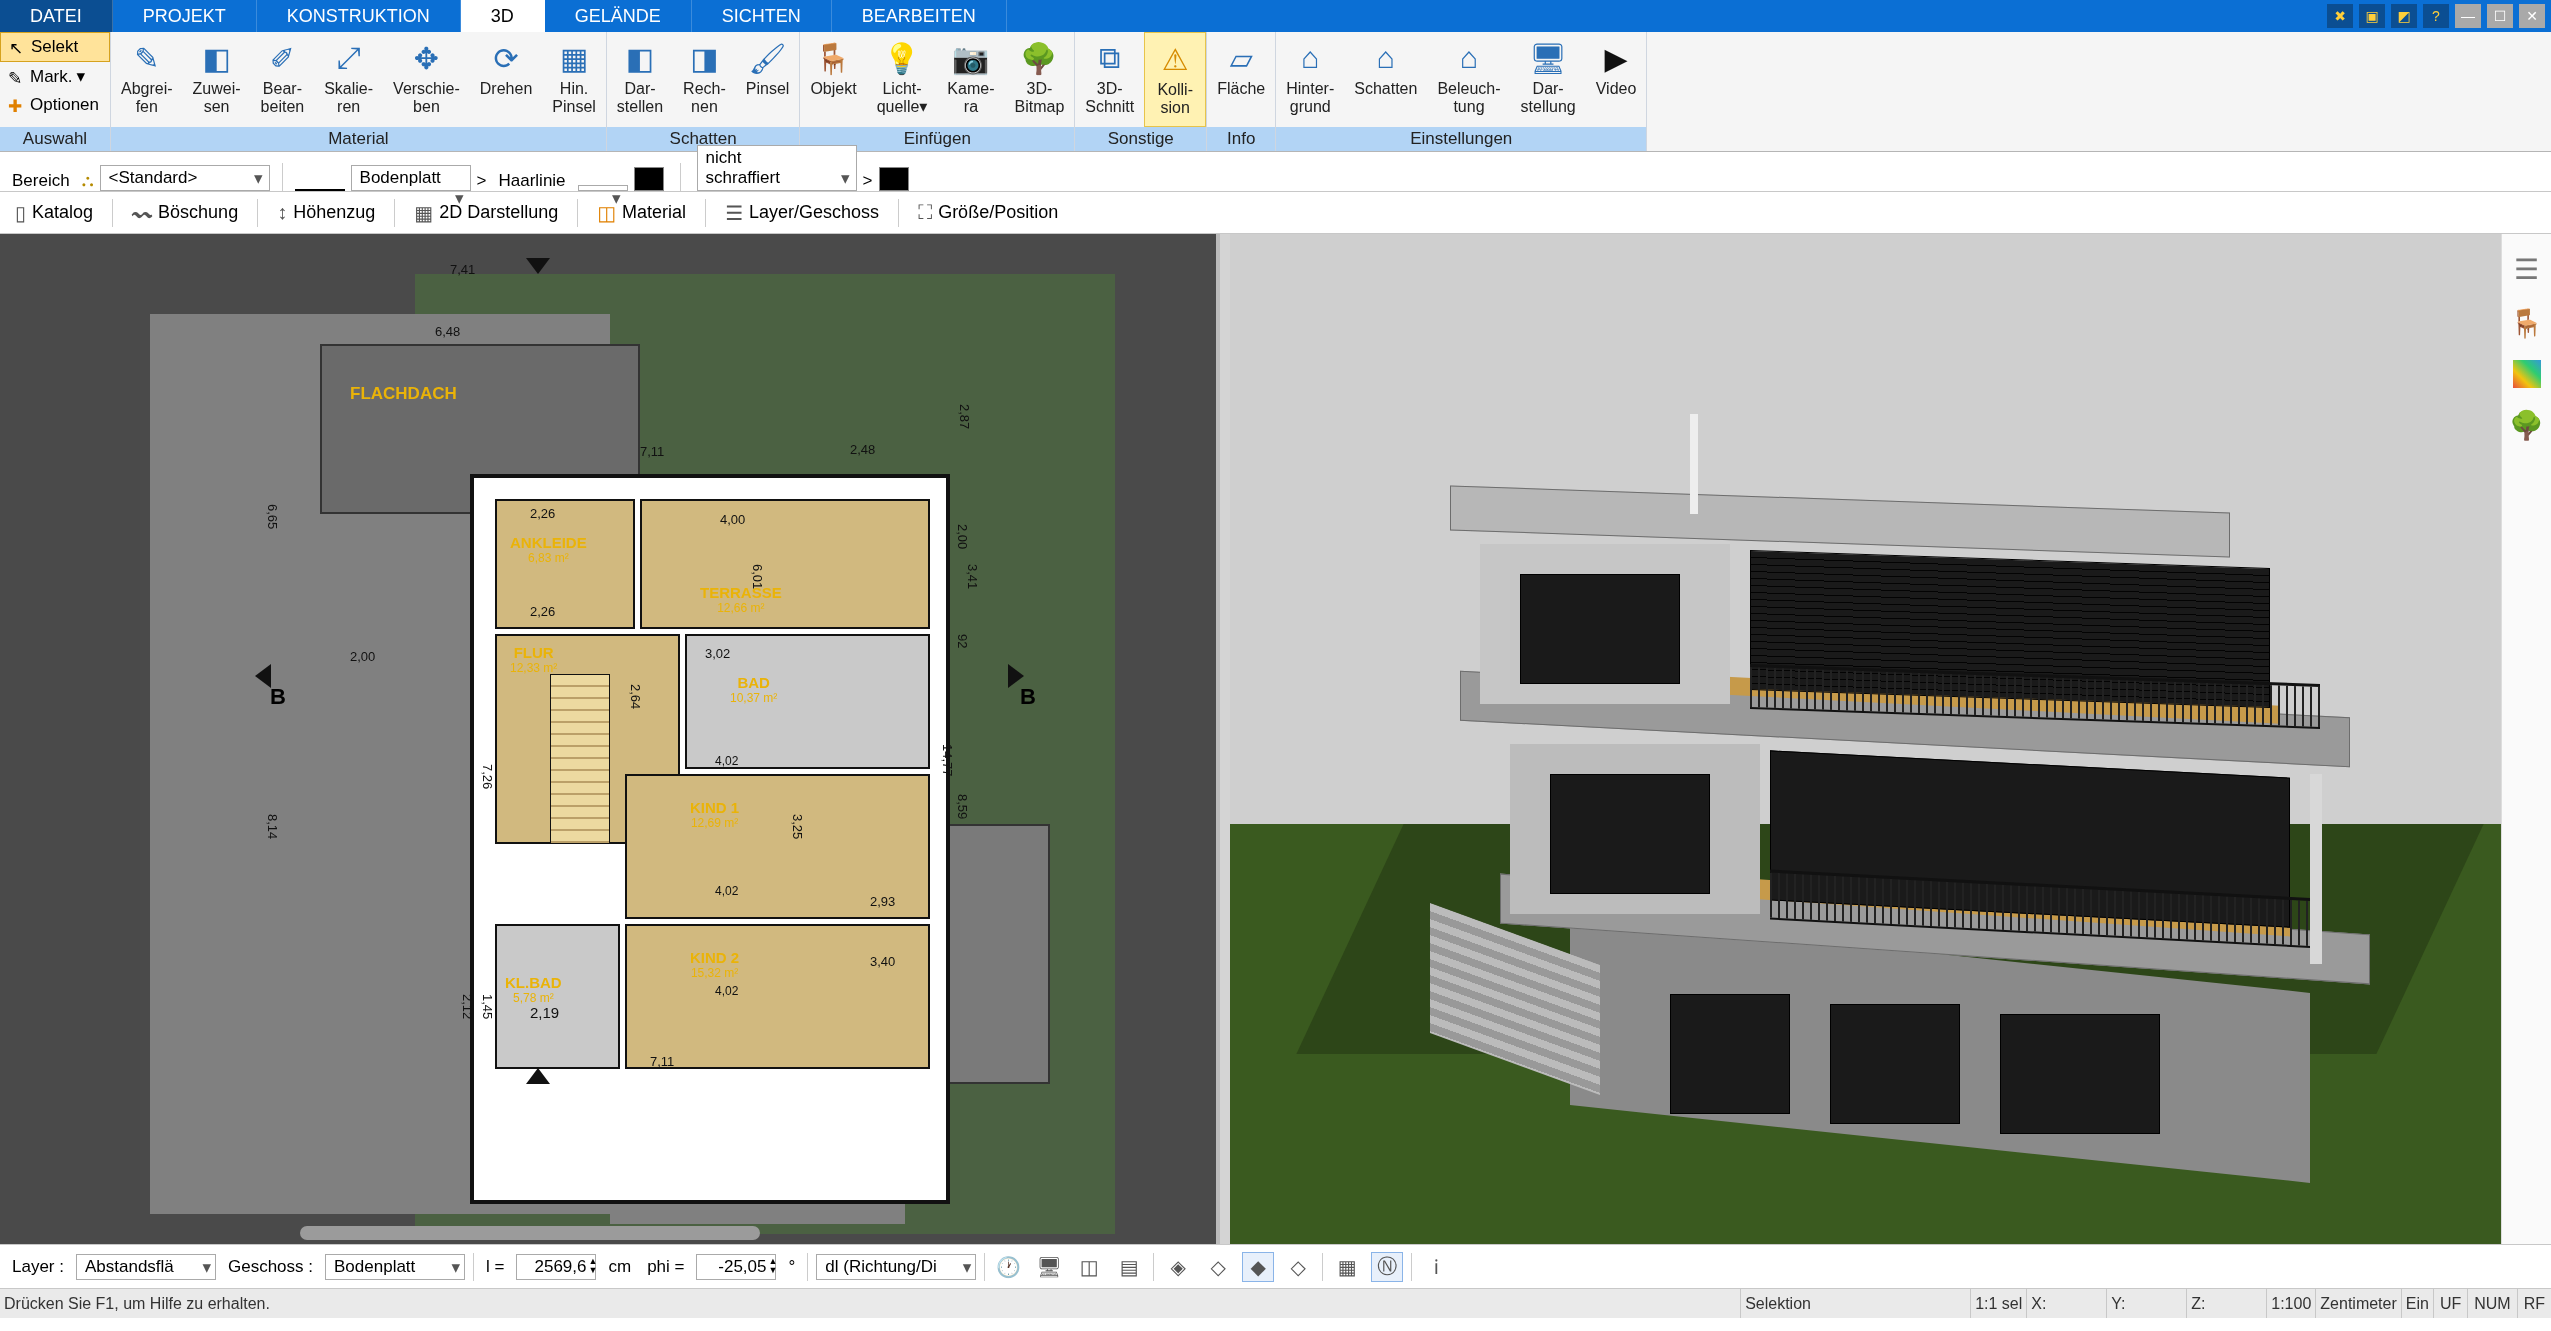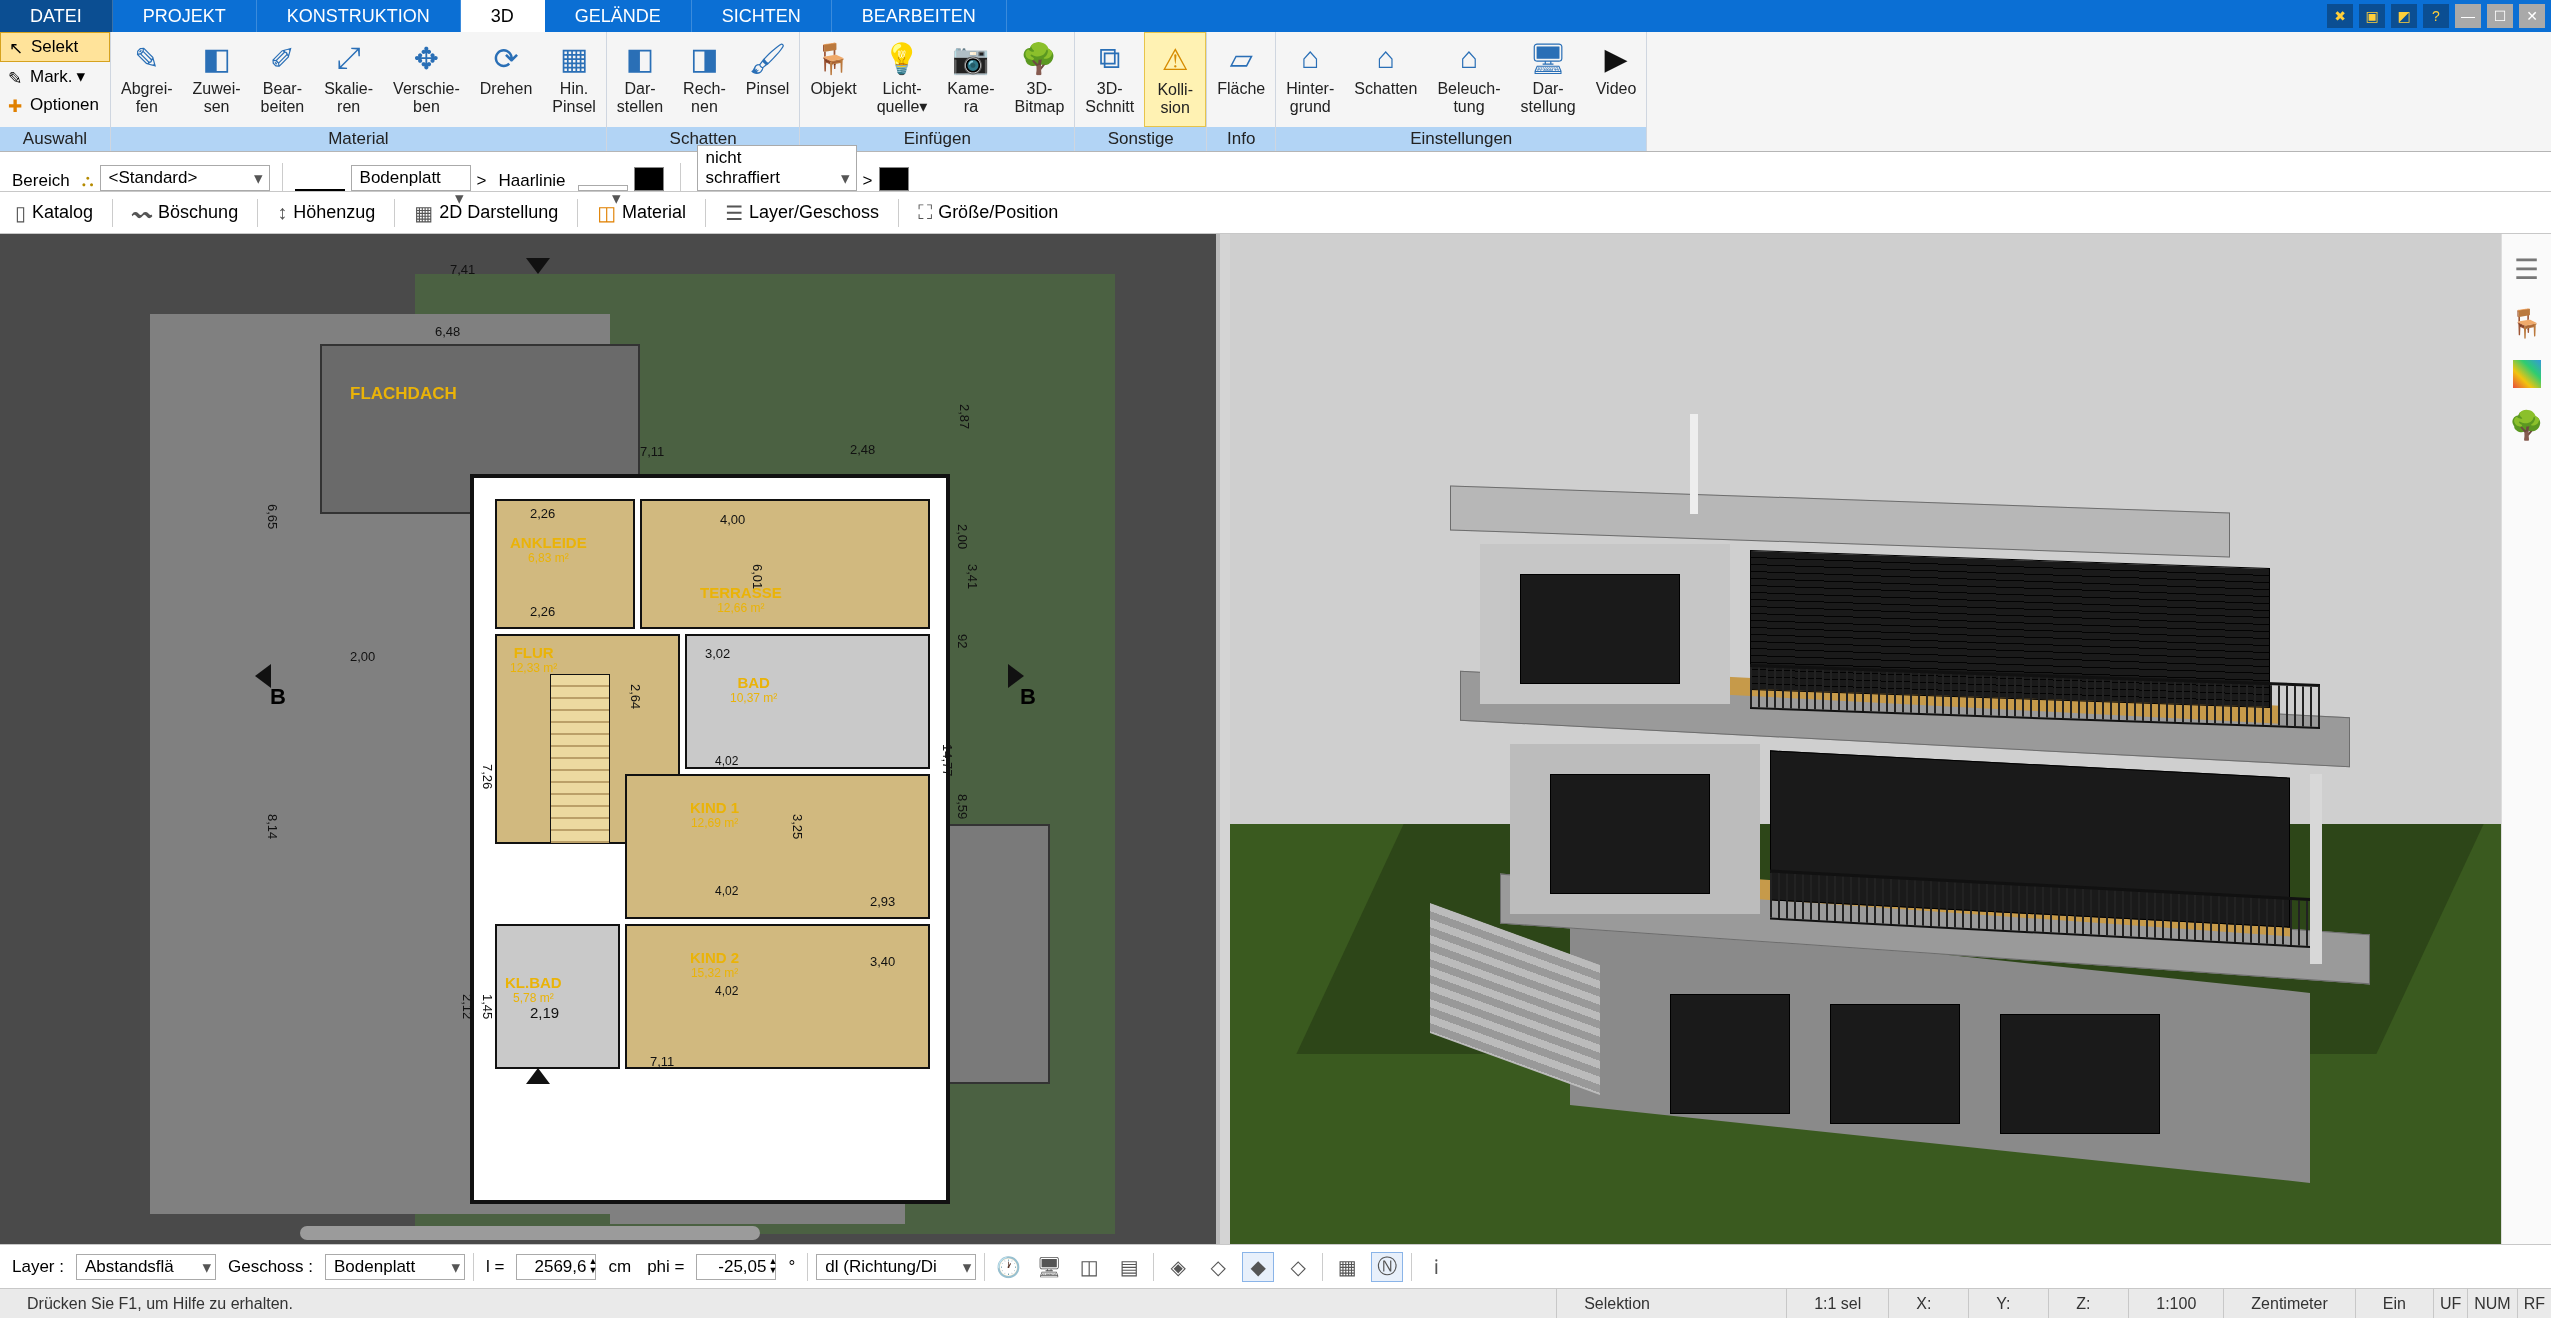--- a/index.html
+++ b/index.html
@@ -96,21 +96,21 @@
 .bottombar .sel::after { content: "▾"; position: absolute; right: 4px; color: #555; }
 .bottombar .num { border: 1px solid #aaa; padding: 2px 4px; width: 80px; display: flex; }
 .bottombar .num input { border: 0; width: 56px; font-size: 17px; text-align: right; margin-left: 9px; }
 .bottombar .spin { display: flex; flex-direction: column; font-size: 9px; line-height: 1; margin-left: 2px; }
 .bottombar .ib { width: 32px; height: 30px; border: 1px solid transparent; display: inline-flex; align-items: center; justify-content: center; font-size: 20px; color: #555; cursor: pointer; }
 .bottombar .ib.active{ background:#e8f0fb; border-color:#8ab4e8;}
 .bottombar .sep { width: 1px; height: 28px; background: #ccc; }
 
 
 .statusbar { display: flex; align-items: center; height: 30px; background: #eaeaea; border-top: 1px solid #c8c8c8; font-size: 16px; color: #333; }
-.statusbar .cell { padding: 0 27px; border-right: 1px solid #c8c8c8; height: 100%; display: flex; align-items: center; }
+.statusbar .cell { padding: 0 4px; border-right: 1px solid #c8c8c8; height: 100%; display: flex; align-items: center; }
 .statusbar .flex { flex: 1; }
 </style>
 </head>
 <body>
 
 <div class="menubar">
   <div class="tab file">DATEI</div>
   <div class="tab">PROJEKT</div>
   <div class="tab">KONSTRUKTION</div>
   <div class="tab active">3D</div>

